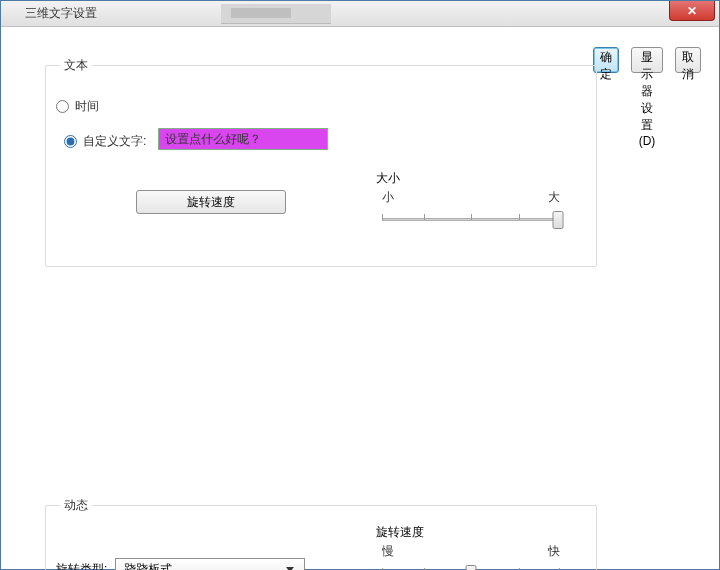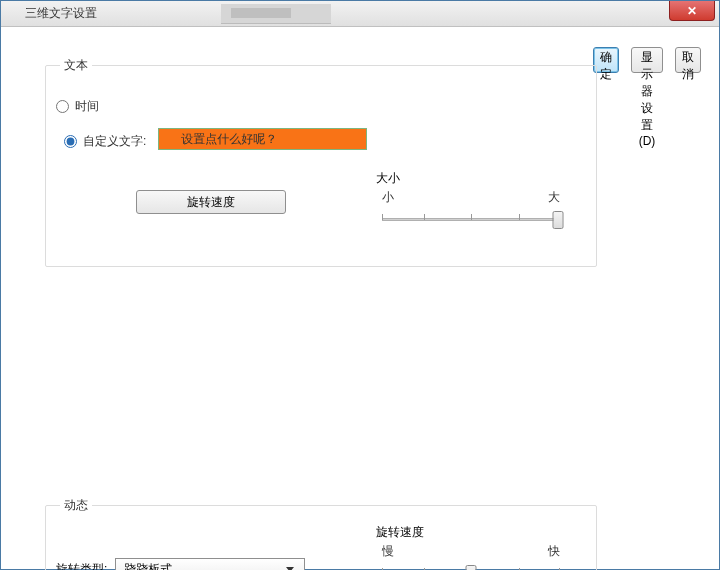--- a/index.html
+++ b/index.html
@@ -91,24 +91,24 @@
 
   
   label.radio, label.check {
     display: inline-flex; align-items: center; gap: 6px;
     color: #333;
   }
   input[type=radio], input[type=checkbox] { margin:0; accent-color: #2a6db4; }
 
   
   .greeninput {
-    width: 209px; height: 22px;
-    background: #f97316;
+    width: 170px; height: 22px;
+    background: #d946ef;
     border: 1px solid #7eb57e;
-    padding: 2px 22px;
+    padding: 2px 6px;
     color: #333;
   }
 
   
   .slider-block { }
   .slider-title { margin-bottom: 2px; }
   .slider-labels { display:flex; justify-content:space-between; padding: 0 6px; color:#333; }
   .slider-track {
     position: relative; height: 28px;
     padding: 0 6px;

